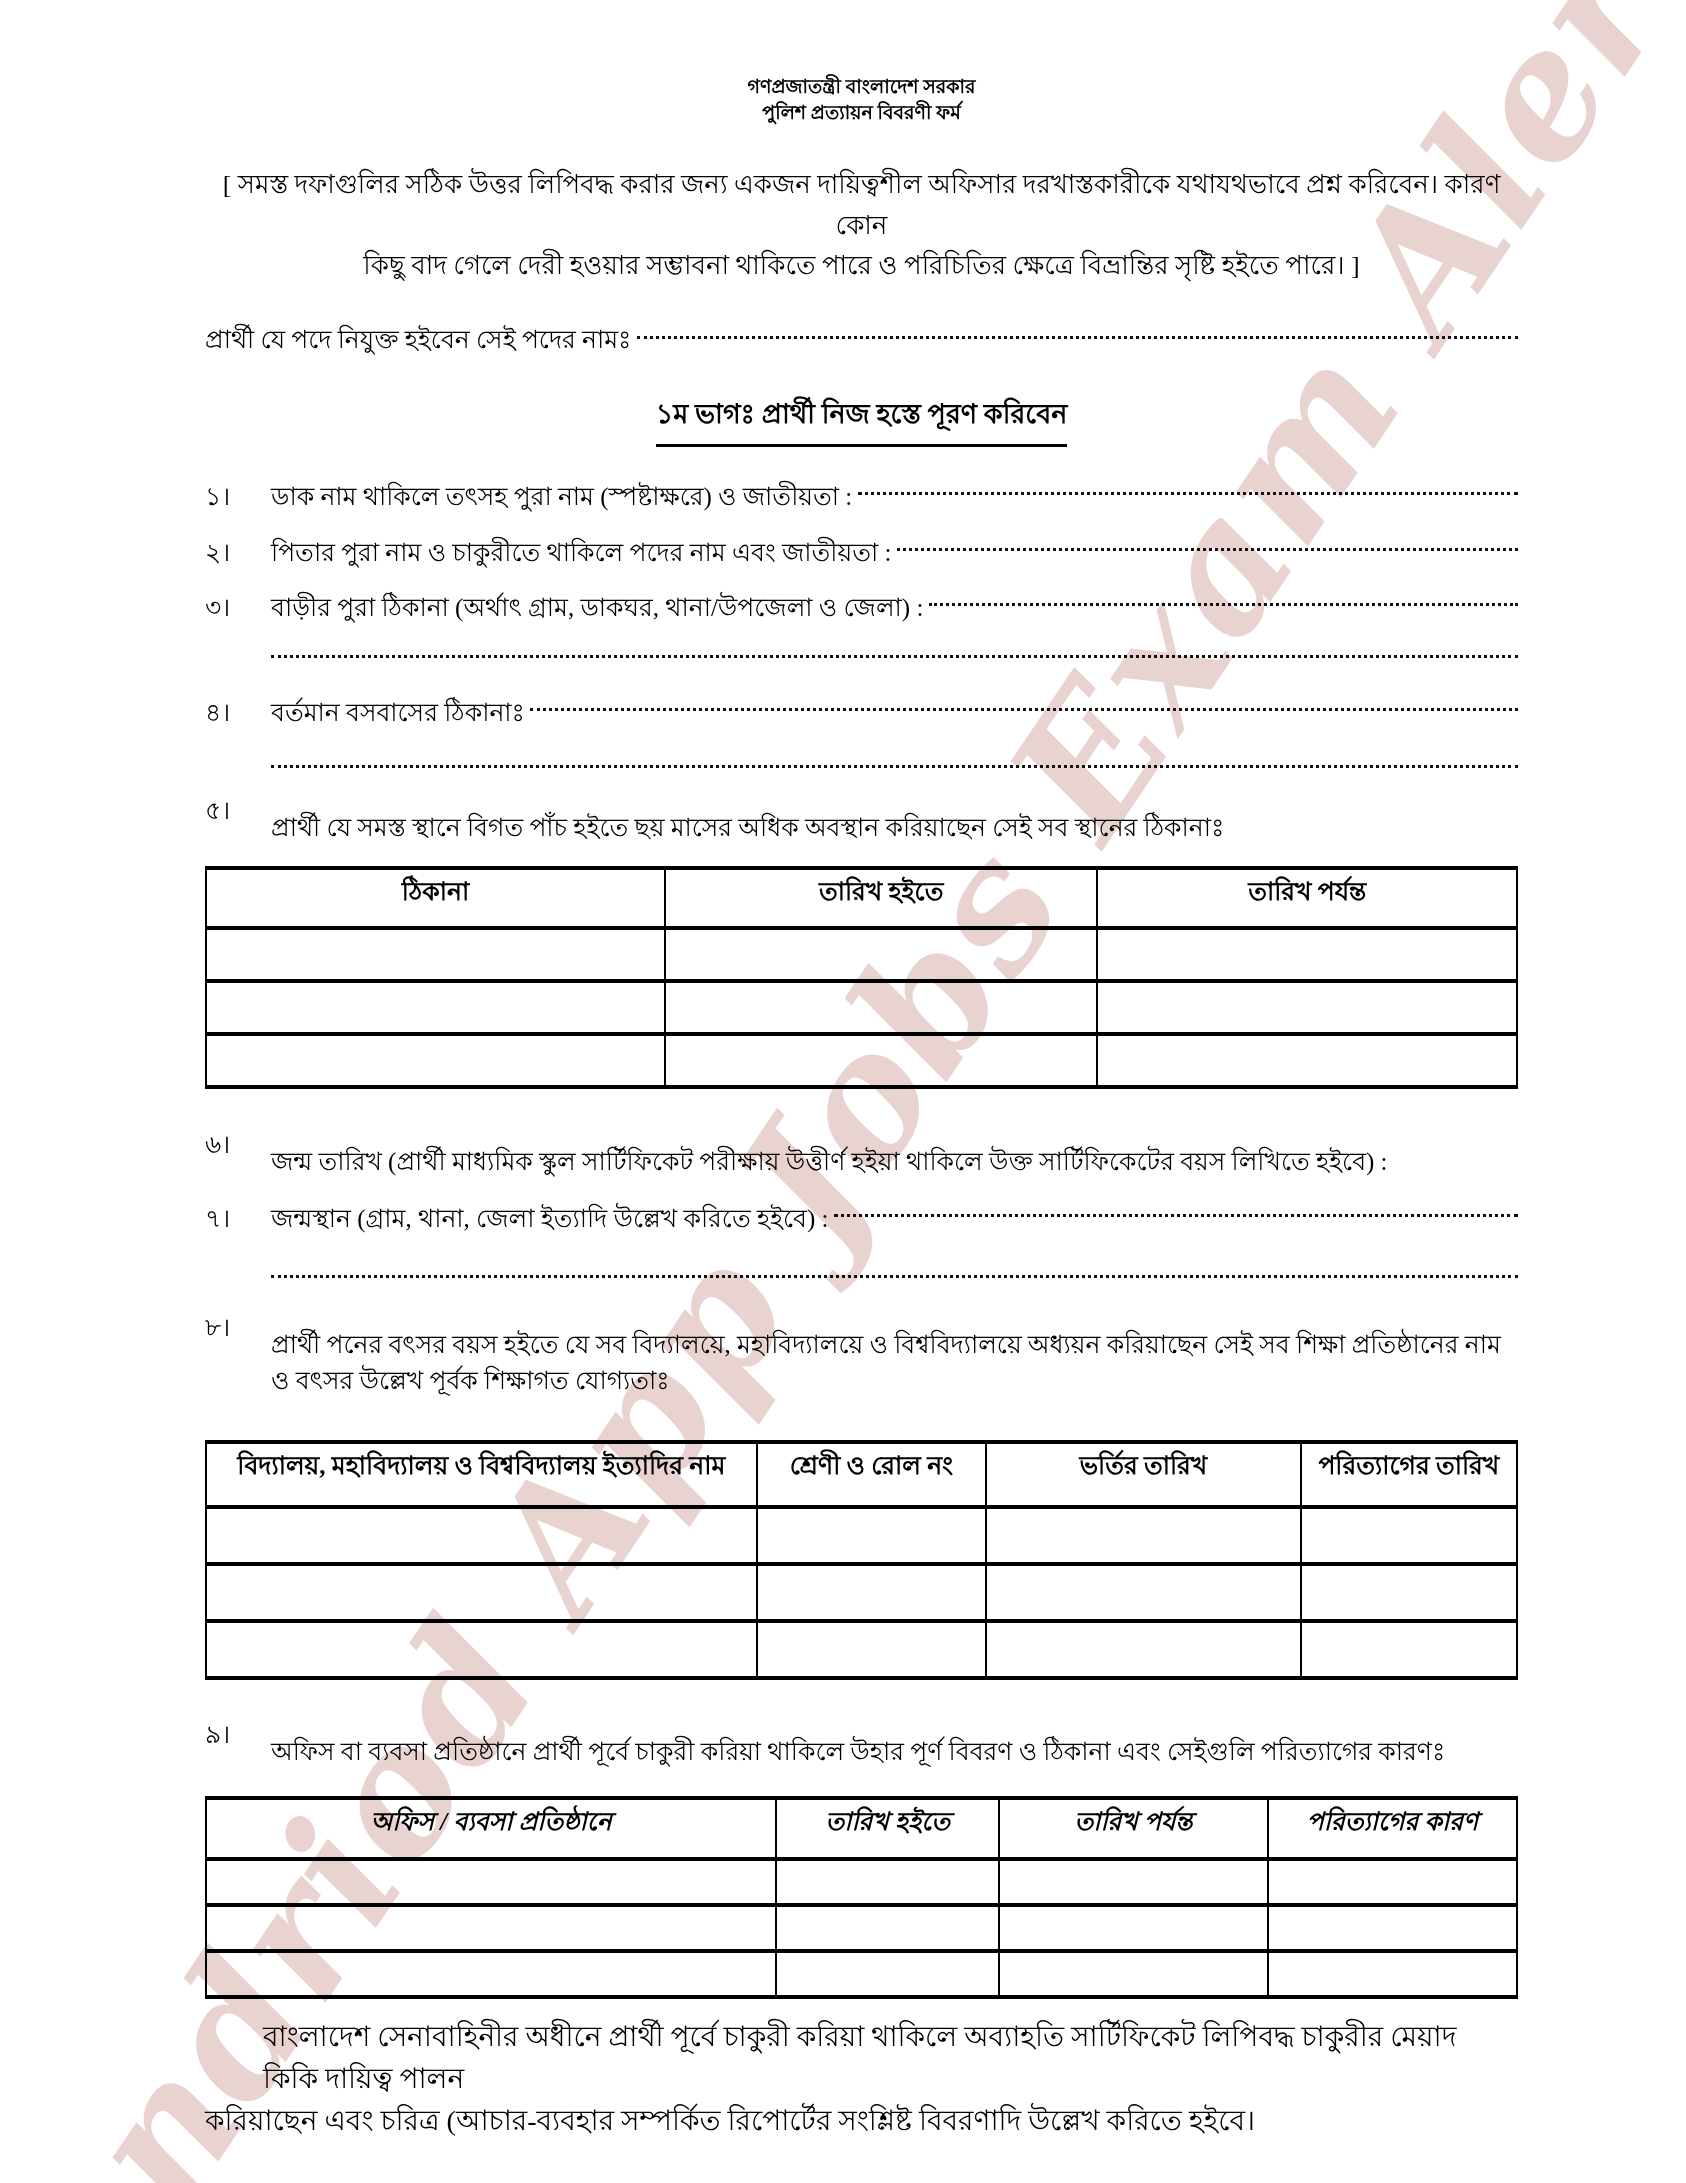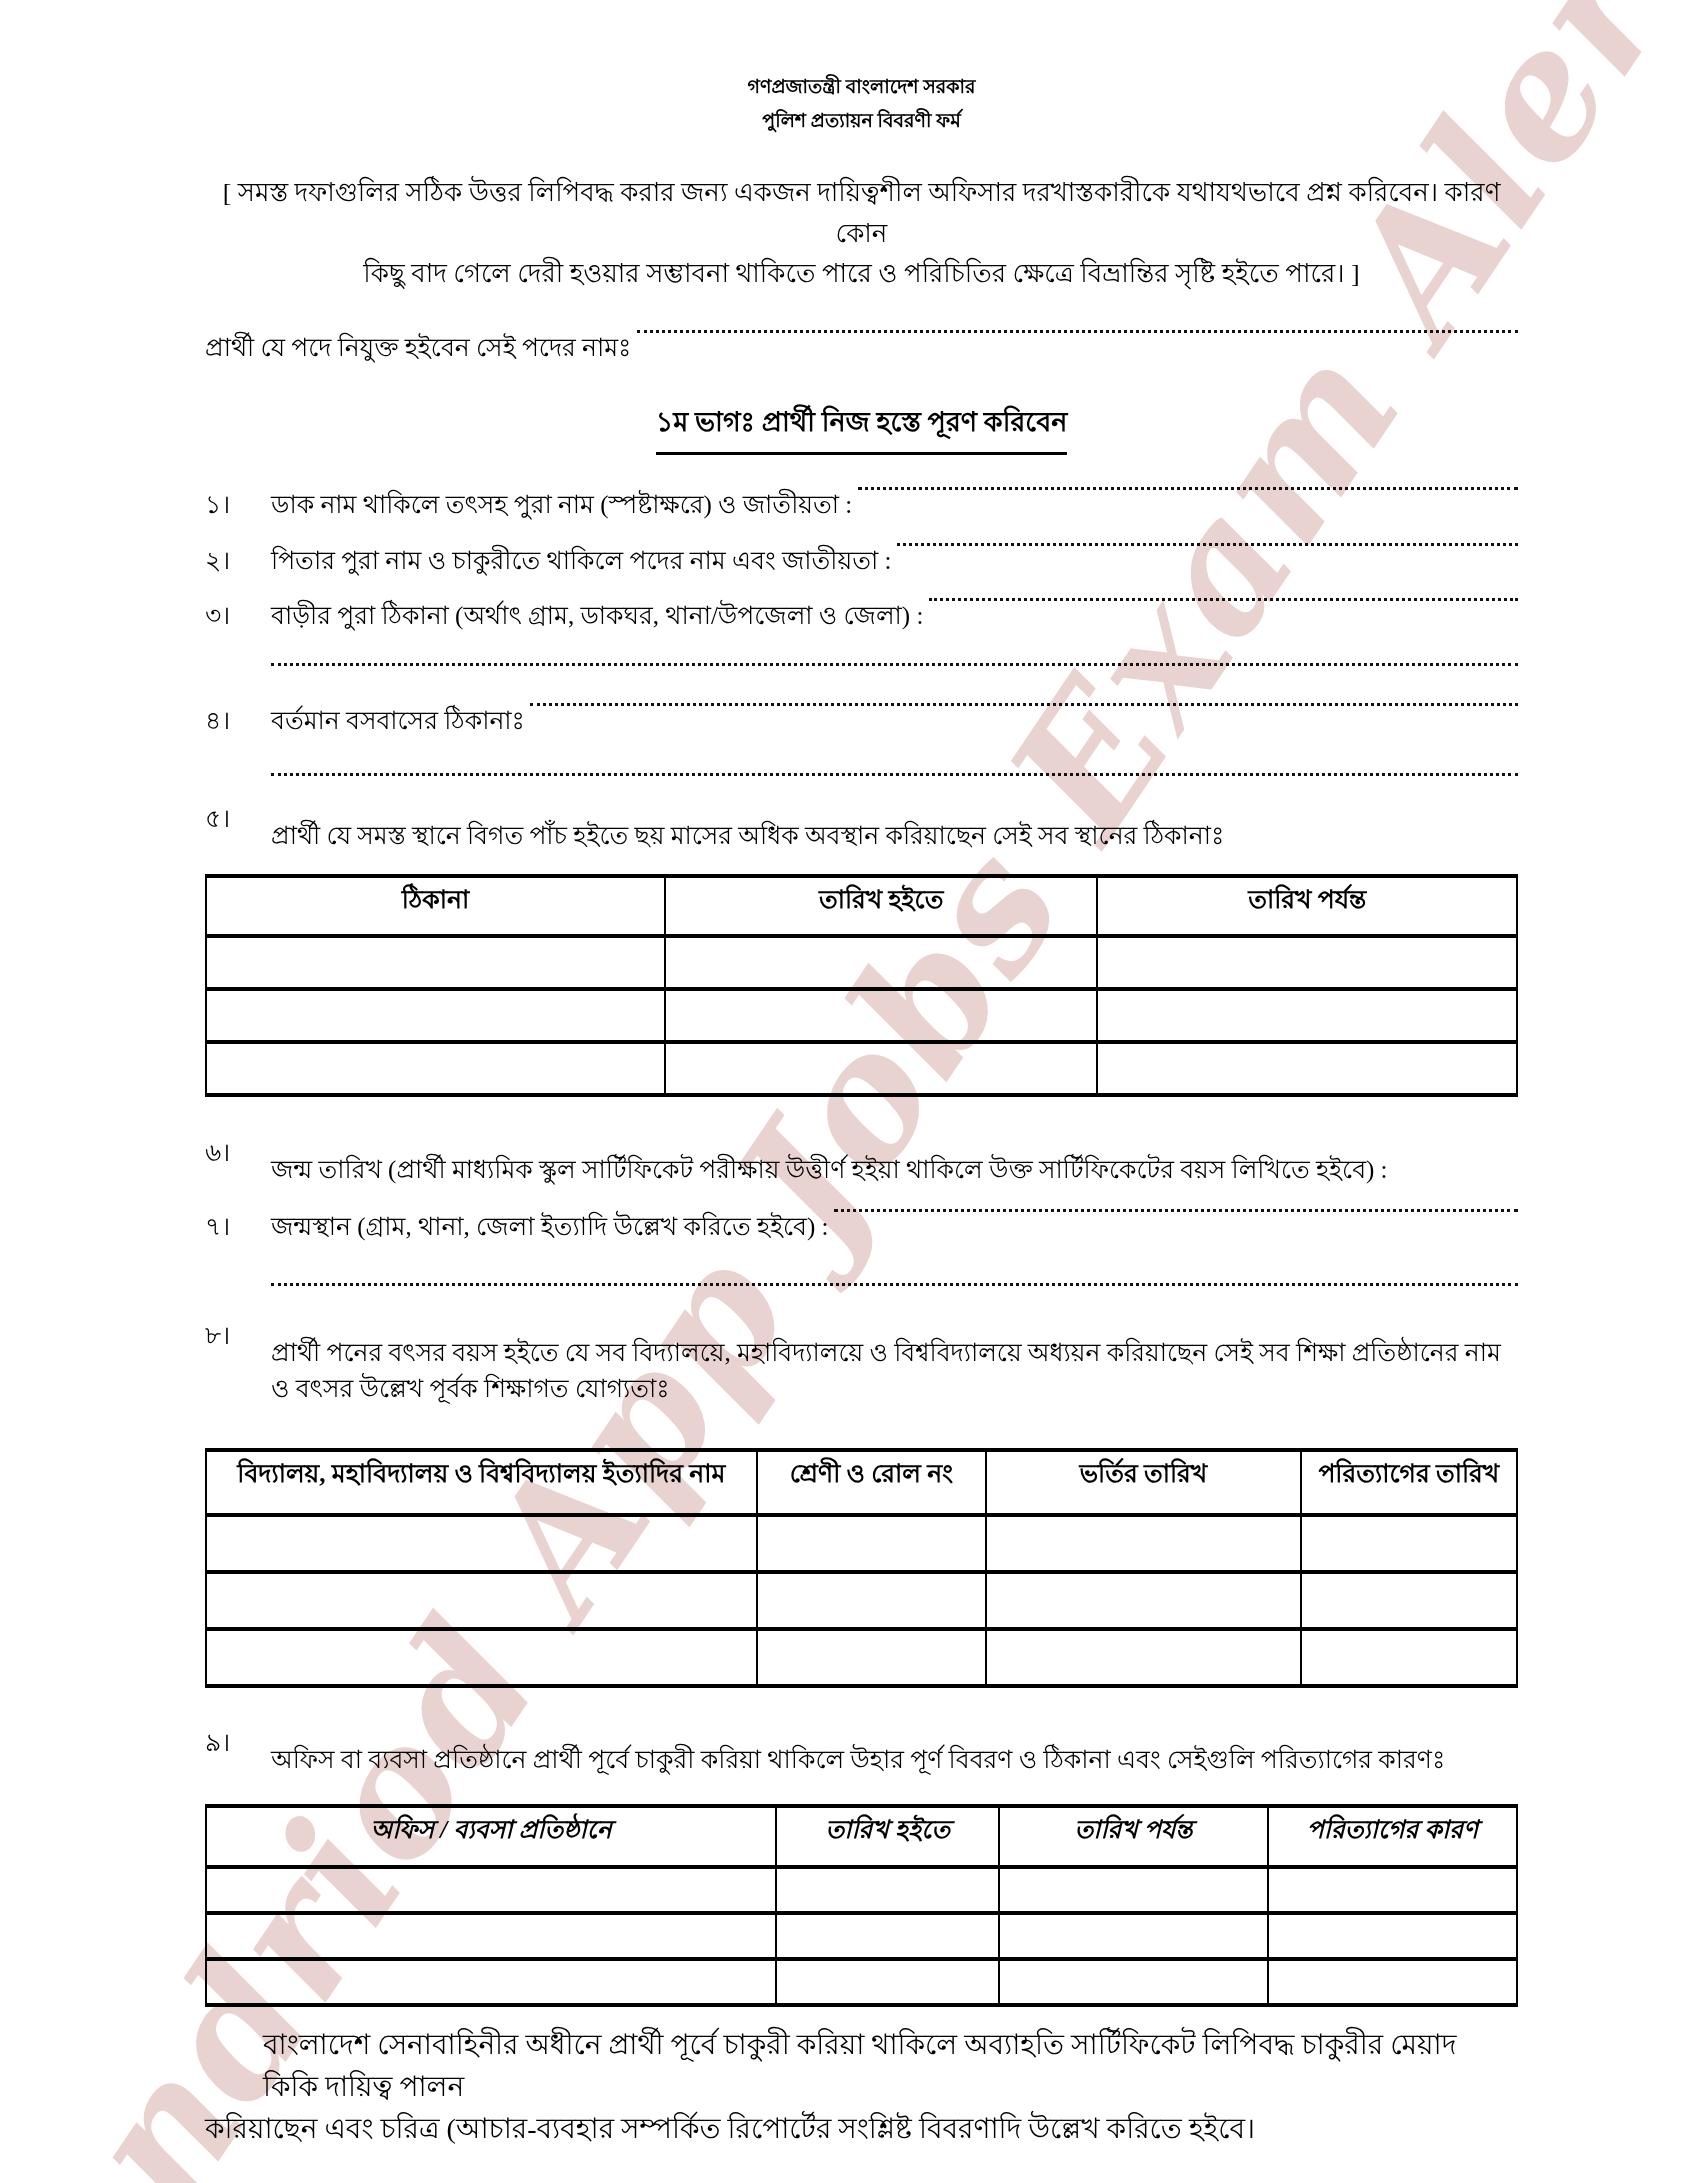--- a/index.html
+++ b/index.html
@@ -33,31 +33,31 @@
   
   .content {
     position: relative;
     z-index: 1;
     padding: 74px 169px 0 205px;
     font-size: 25px;
     line-height: 1.45;
   }
 
   .doc-title { text-align: center; font-size: 19px; font-weight: bold; line-height: 1.35; }
-  .doc-title.second { margin-top: 8px; }
+  .doc-title.second { }
 
   .instruction-note {
     margin-top: 40px;
     text-align: center;
     font-size: 26px;
     line-height: 1.55;
   }
   .instruction-note span { display: block; }
 
-  .leader-row { display: flex; align-items: flex-start; }
+  .leader-row { display: flex; align-items: center; }
   .leader-row .lbl { flex: none; white-space: nowrap; }
   .dots {
     flex: 1 1 auto;
     border-bottom: 3.3px dotted #111;
     margin-bottom: 6.6px;
     margin-left: 5.3px;
     min-width: 26.5px;
   }
 
   .postname-row { margin-top: 36px; }

